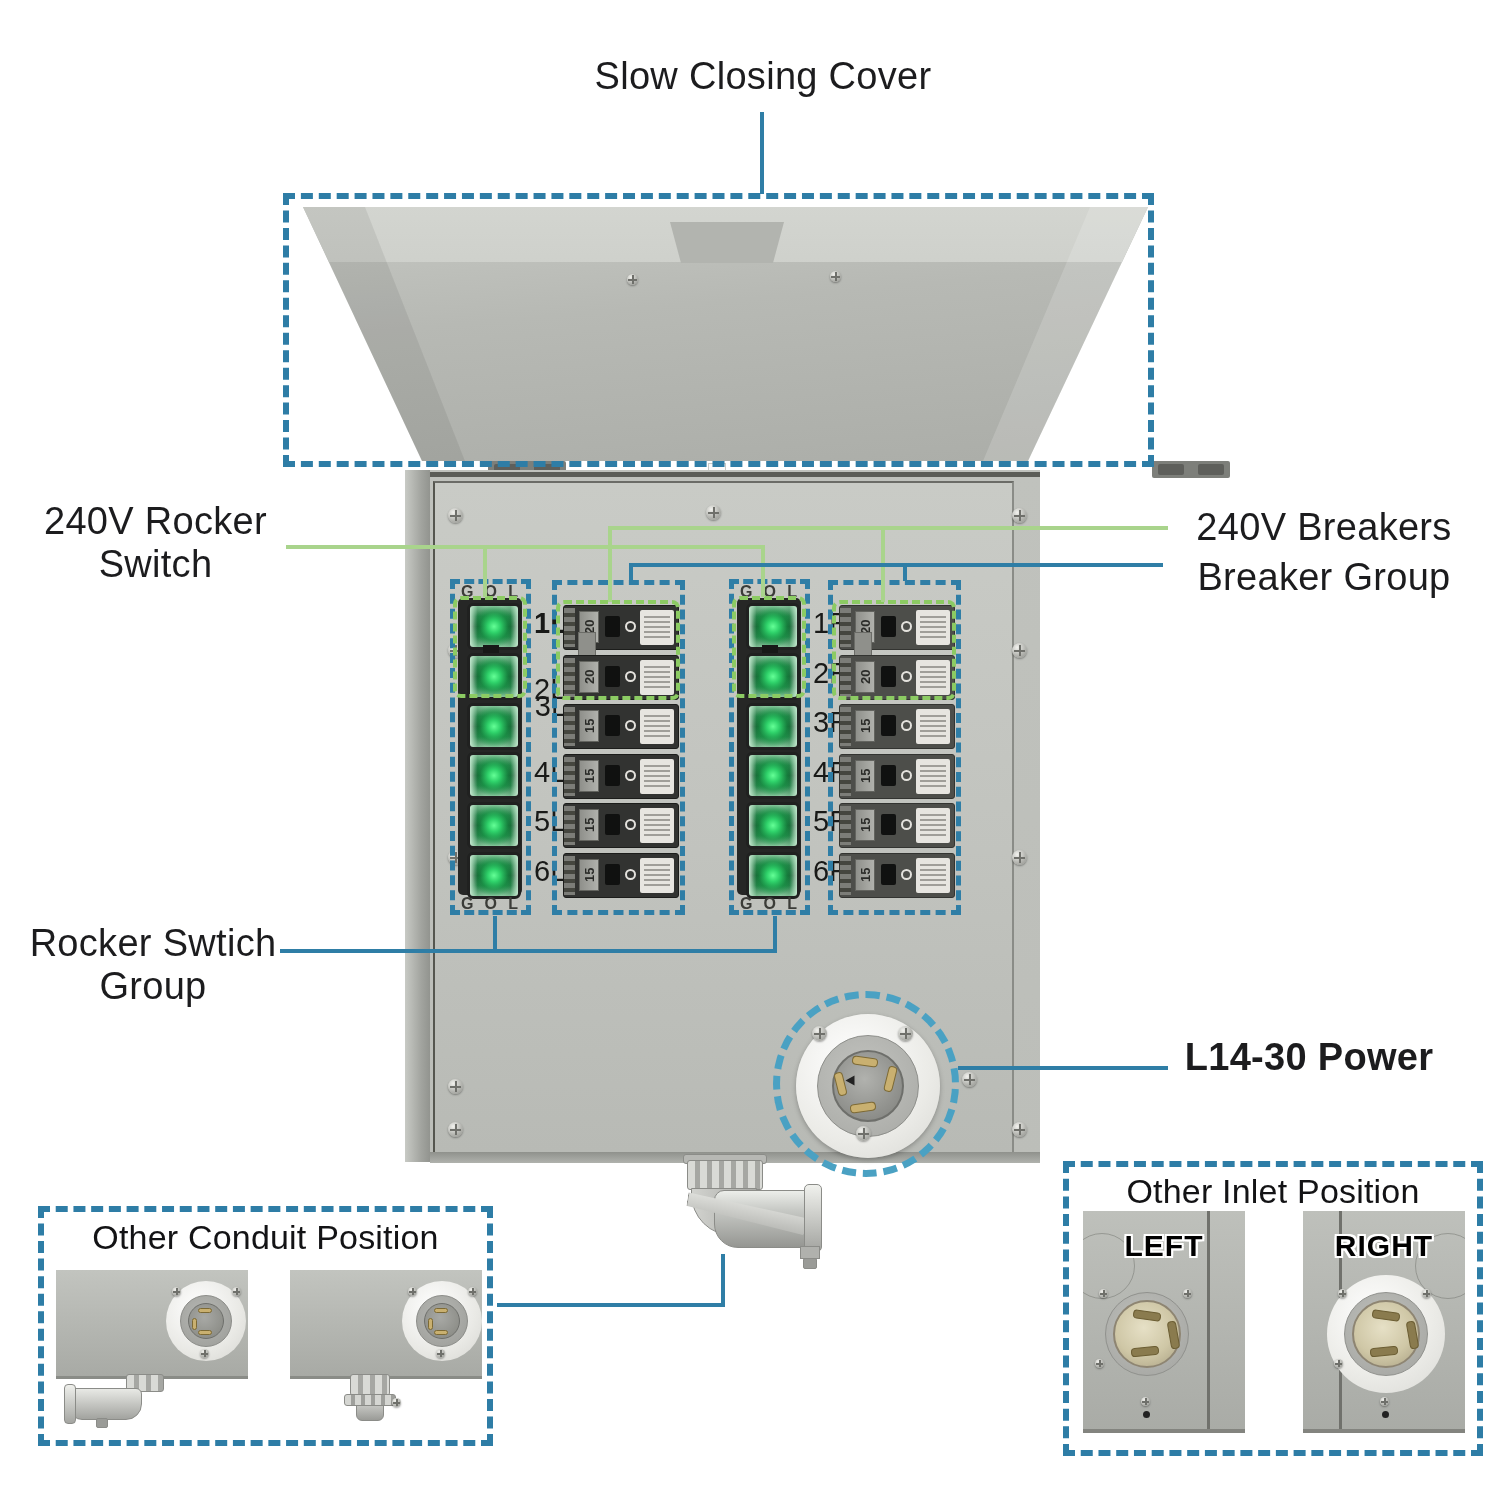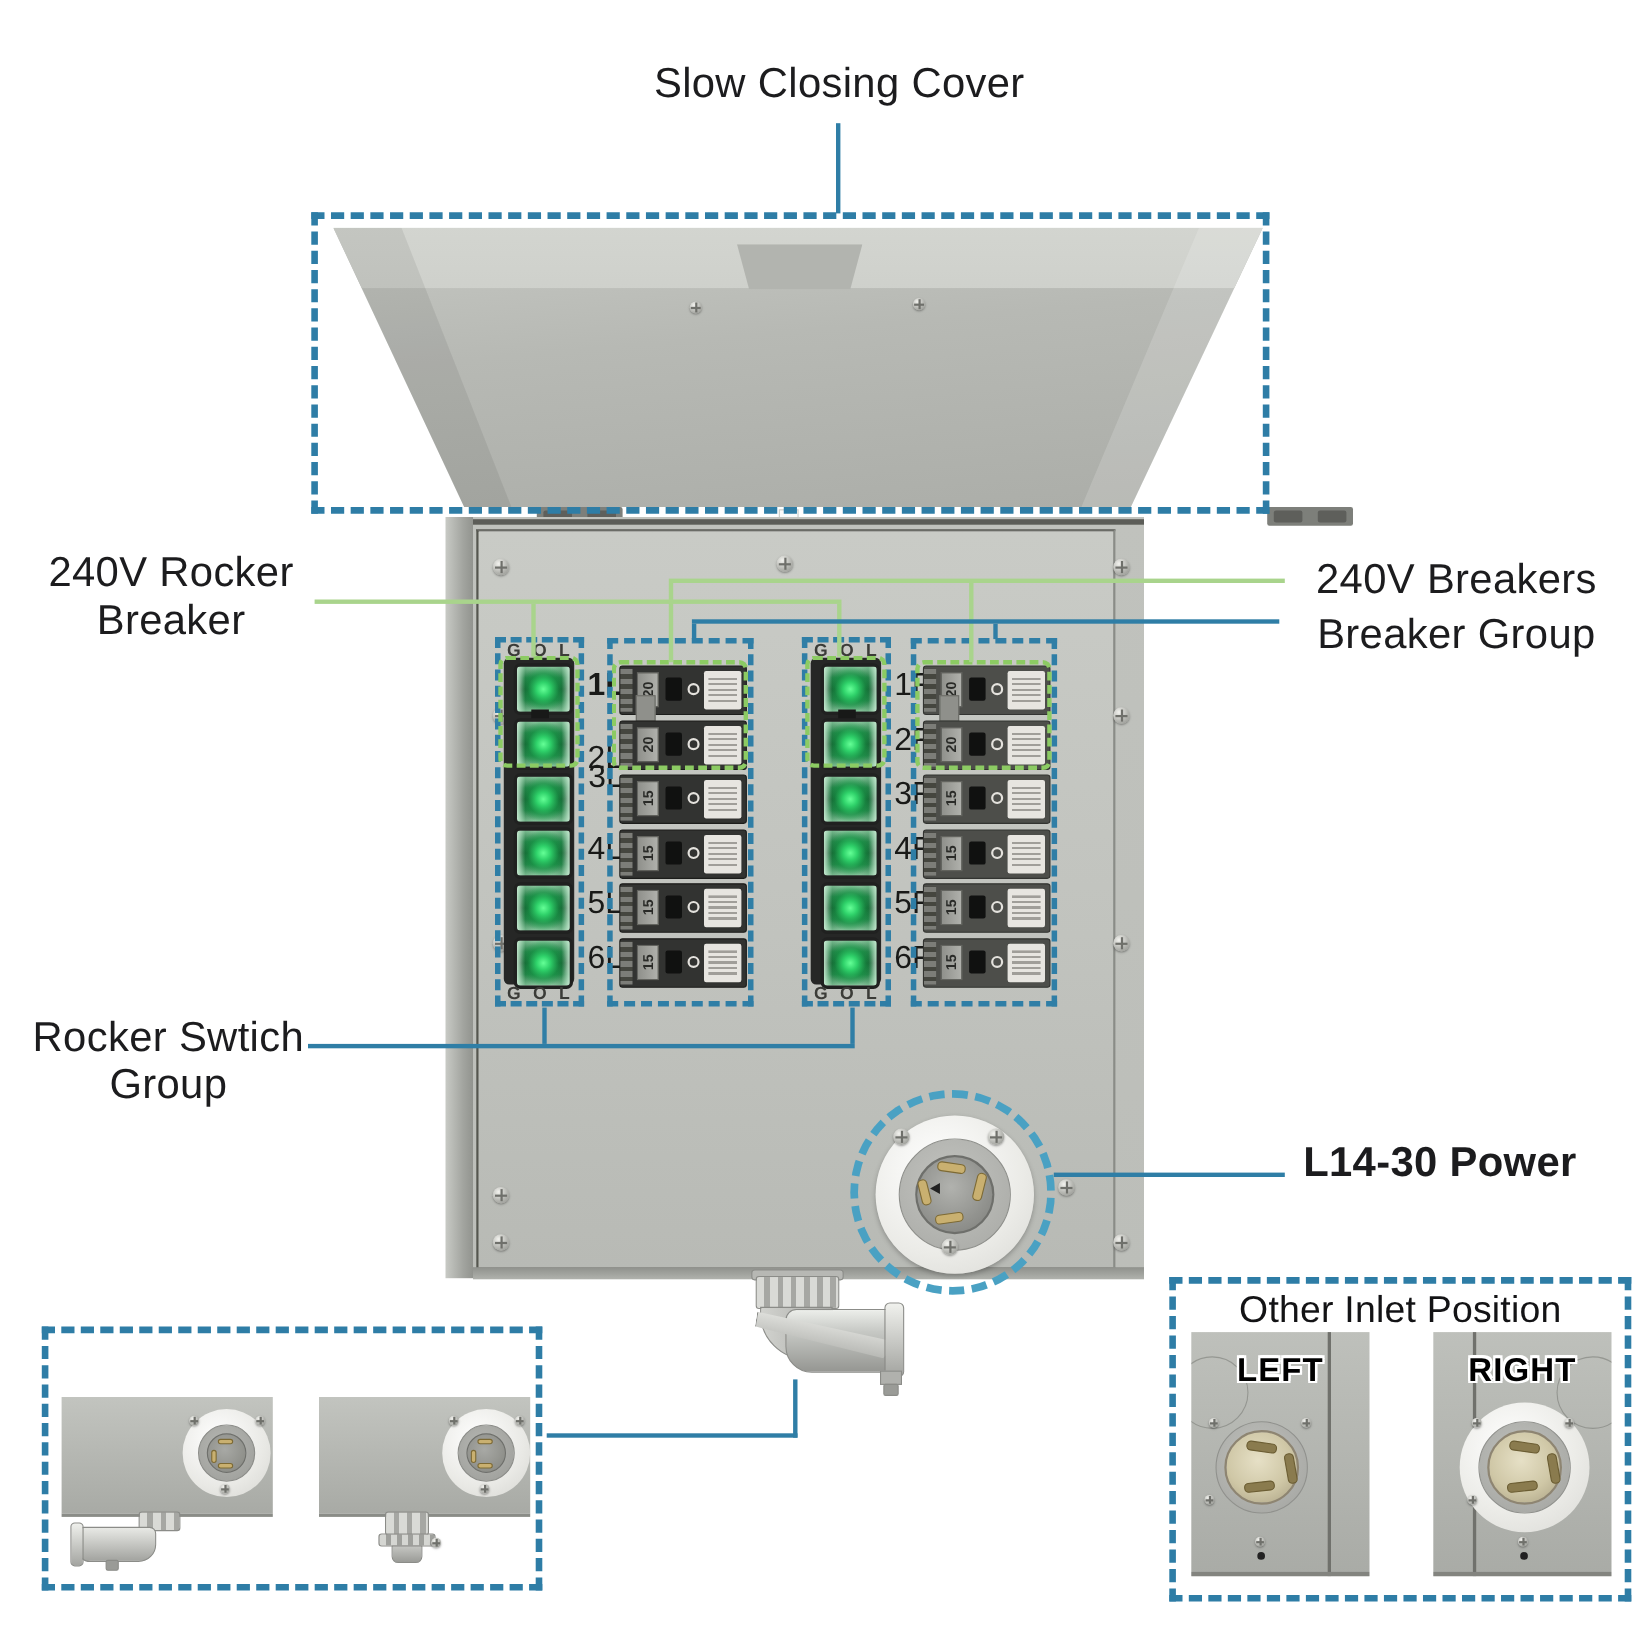--- a/index.html
+++ b/index.html
@@ -338,33 +338,34 @@
   <div class="tl" style="left:773px;top:916px;width:4px;height:33px;"></div>
   <div class="tl" style="left:958px;top:1066px;width:210px;height:4px;"></div>
   <div class="tl" style="left:497px;top:1303px;width:228px;height:4px;"></div>
   <div class="tl" style="left:721px;top:1254px;width:4px;height:53px;"></div>
 
   <div class="tdash" style="left:283px;top:193px;width:871px;height:274px;"></div>
 
   <div class="lbl" style="left:573px;top:55px;width:380px;">Slow Closing Cover</div>
   <div class="lbl" style="left:28px;top:500px;width:255px;">
     <div>240V Rocker</div>
-    <div>Breaker</div>
+    <div>Switch</div>
   </div>
   <div class="lbl left" style="left:1174px;top:506px;width:300px;">240V Breakers</div>
   <div class="lbl left" style="left:1174px;top:556px;width:300px;">Breaker Group</div>
   <div class="lbl" style="left:8px;top:922px;width:290px;">
     <div>Rocker Swtich</div>
     <div>Group</div>
   </div>
   <div class="lbl" style="left:1175px;top:1036px;width:268px;font-weight:bold;">
     <div>L14-30 Power</div>
   </div>
 
   <div class="tdash" style="left:38px;top:1206px;width:455px;height:240px;"></div>
+  <div class="inset-title" style="left:48px;top:1218px;width:435px;">Other Conduit Position</div>
 
   <div class="inset-rect" style="left:56px;top:1270px;width:192px;height:106px;"></div>
   <div class="disc" style="left:166px;top:1281px;width:80px;height:80px;background:radial-gradient(circle at 40% 35%,#ffffff,#e9e9e5 60%,#d5d5d1);"></div>
   <div class="disc" style="left:180px;top:1295px;width:52px;height:52px;background:radial-gradient(circle at 45% 40%,#b7b8b4,#9b9c98);border:1px solid #8b8c88;"></div>
   <div class="disc" style="left:188px;top:1303px;width:36px;height:36px;background:radial-gradient(circle at 45% 40%,#a8a9a5,#84857f);border:1px solid #6e6f6b;"></div>
   <div class="prong" style="left:198px;top:1308px;width:14px;height:5px;"></div>
   <div class="prong" style="left:192px;top:1318px;width:5px;height:12px;"></div>
   <div class="prong" style="left:198px;top:1330px;width:14px;height:5px;"></div>
   <div class="screw xs" style="left:172px;top:1287px;"></div>
   <div class="screw xs" style="left:232px;top:1287px;"></div>

